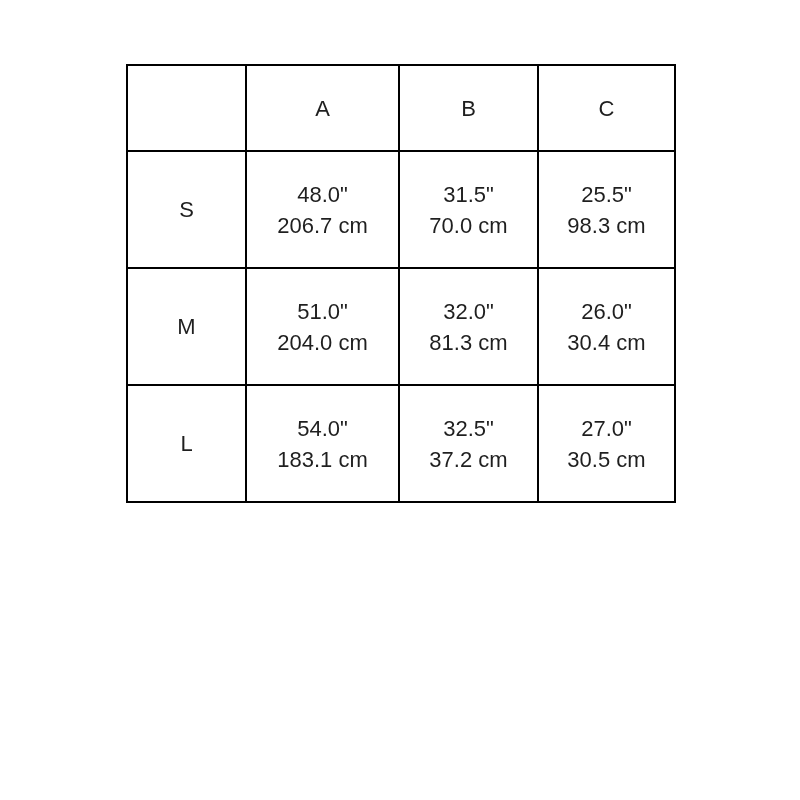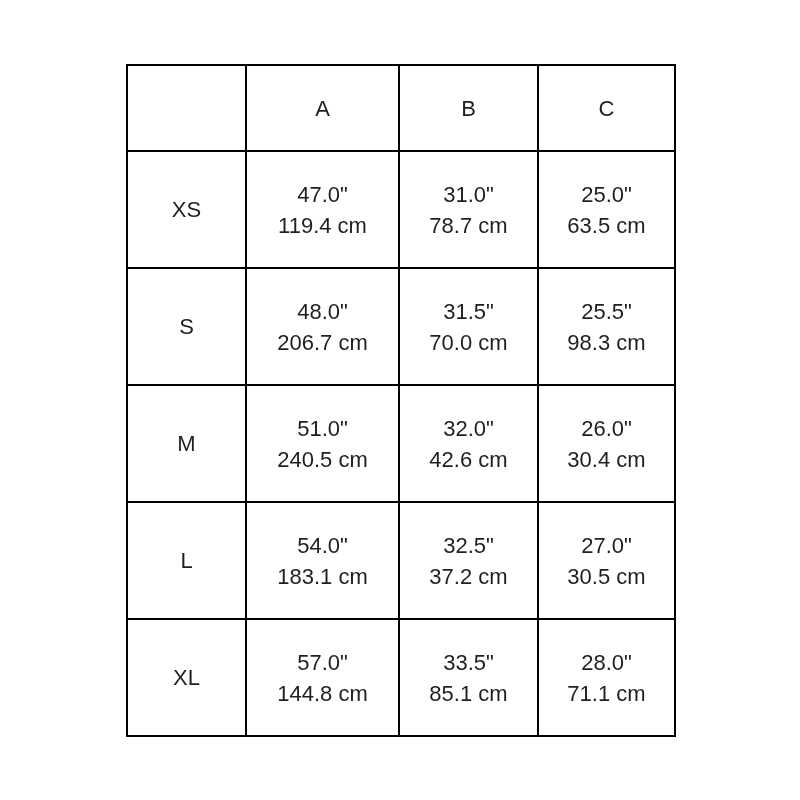--- a/index.html
+++ b/index.html
@@ -52,35 +52,20 @@
       <col style="width:137px">
     </colgroup>
     <tbody>
       <tr class="header-row">
         <td></td>
         <td>A</td>
         <td>B</td>
         <td>C</td>
       </tr>
 
-      <tr class="data-row">
-        <td>XS</td>
-        <td>
-          <span class="cell-line">47.0"</span>
-          <span class="cell-line">119.4 cm</span>
-        </td>
-        <td>
-          <span class="cell-line">31.0"</span>
-          <span class="cell-line">78.7 cm</span>
-        </td>
-        <td>
-          <span class="cell-line">25.0"</span>
-          <span class="cell-line">63.5 cm</span>
-        </td>
-      </tr>
 
       <tr class="data-row">
         <td>S</td>
         <td>
           <span class="cell-line">48.0"</span>
           <span class="cell-line">206.7 cm</span>
         </td>
         <td>
           <span class="cell-line">31.5"</span>
           <span class="cell-line">70.0 cm</span>
@@ -88,25 +73,25 @@
         <td>
           <span class="cell-line">25.5"</span>
           <span class="cell-line">98.3 cm</span>
         </td>
       </tr>
 
       <tr class="data-row">
         <td>M</td>
         <td>
           <span class="cell-line">51.0"</span>
-          <span class="cell-line">240.5 cm</span>
+          <span class="cell-line">204.0 cm</span>
         </td>
         <td>
           <span class="cell-line">32.0"</span>
-          <span class="cell-line">42.6 cm</span>
+          <span class="cell-line">81.3 cm</span>
         </td>
         <td>
           <span class="cell-line">26.0"</span>
           <span class="cell-line">30.4 cm</span>
         </td>
       </tr>
 
       <tr class="data-row">
         <td>L</td>
         <td>
@@ -116,30 +101,15 @@
         <td>
           <span class="cell-line">32.5"</span>
           <span class="cell-line">37.2 cm</span>
         </td>
         <td>
           <span class="cell-line">27.0"</span>
           <span class="cell-line">30.5 cm</span>
         </td>
       </tr>
 
-      <tr class="data-row">
-        <td>XL</td>
-        <td>
-          <span class="cell-line">57.0"</span>
-          <span class="cell-line">144.8 cm</span>
-        </td>
-        <td>
-          <span class="cell-line">33.5"</span>
-          <span class="cell-line">85.1 cm</span>
-        </td>
-        <td>
-          <span class="cell-line">28.0"</span>
-          <span class="cell-line">71.1 cm</span>
-        </td>
-      </tr>
     </tbody>
   </table>
 </div>
 
 </body></html>

